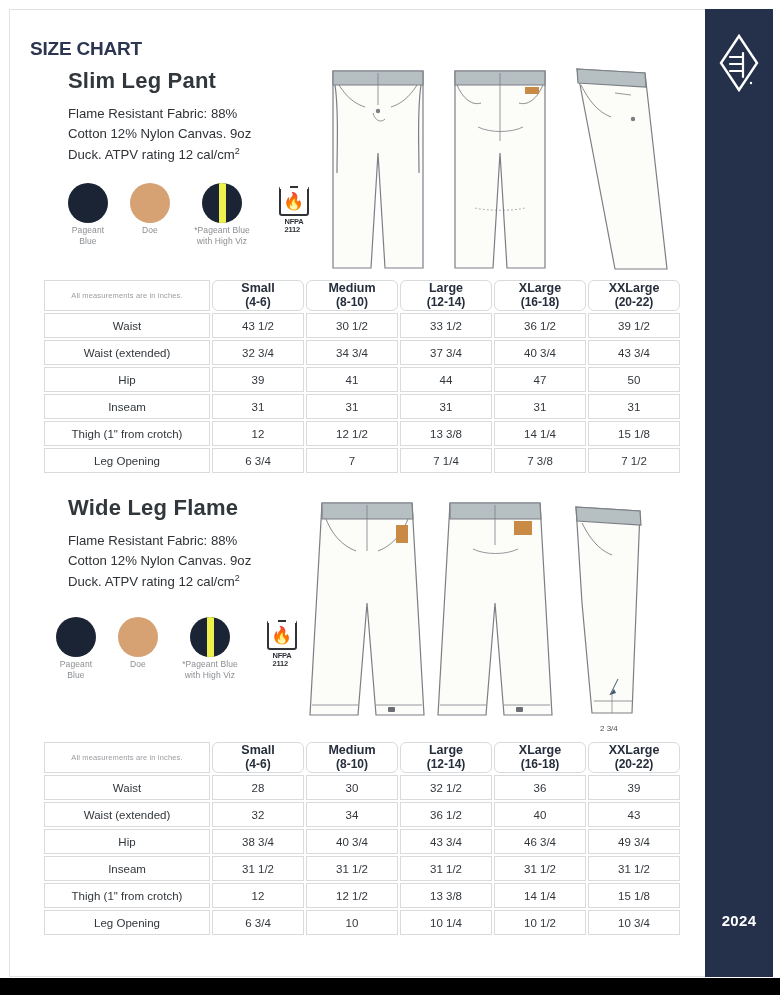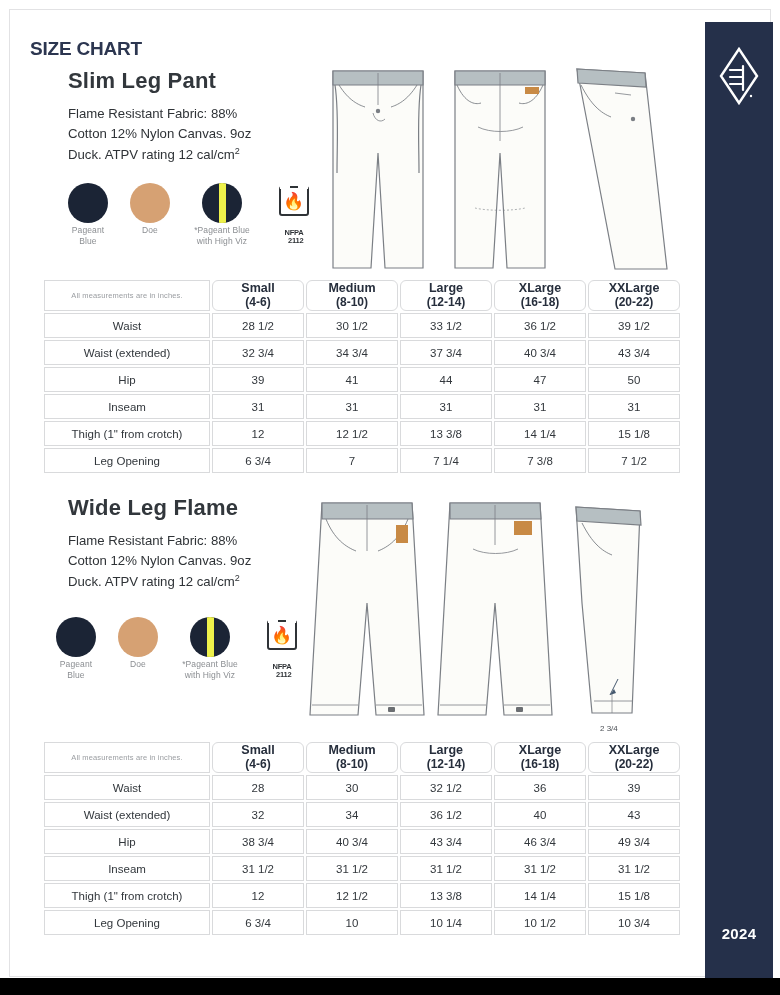--- a/index.html
+++ b/index.html
@@ -16,21 +16,21 @@
   
   .sheet-frame{
     position:absolute;left:9px;top:9px;width:762px;height:968px;
     border:1px solid #e2e2e4;box-sizing:border-box;background:#ffffff;
   }
   .bottom-bar{
     position:absolute;left:0;top:978px;width:780px;height:17px;background:#000000;
   }
   
   .sidebar{
-    position:absolute;left:705px;top:22px;width:68px;height:968px;
+    position:absolute;left:705px;top:9px;width:68px;height:968px;
     background:#25304a;
   }
   .logo-wrap{
     position:absolute;left:0;top:14px;width:68px;height:80px;
     display:flex;align-items:center;justify-content:center;
   }
   .year{
     position:absolute;left:0;bottom:48px;width:68px;
     text-align:center;color:#ffffff;font-size:15px;font-weight:bold;
     letter-spacing:0.3px;
@@ -74,22 +74,22 @@
   .badge-nfpa:before,.badge-nfpa:after{
     content:"";position:absolute;background:#ffffff;width:10px;height:4px;top:-3px;
   }
   .badge-nfpa:before{left:-1px;}
   .badge-nfpa:after{right:-1px;}
   .nfpa-flame{
     position:absolute;left:50%;top:50%;transform:translate(-50%,-50%);
     font-size:17px;line-height:1;color:#2f3337;
   }
   .nfpa-text{
-    font-size:7.5px;font-weight:bold;color:#2f3337;text-align:right;
-    line-height:1.05;margin-top:13px;letter-spacing:-0.2px;
+    font-size:7.5px;font-weight:bold;color:#2f3337;text-align:left;
+    line-height:1.05;margin-top:2px;letter-spacing:-0.2px;
   }
   .badge-cat{position:relative;width:38px;height:36px;margin-top:2px;}
   .cat-tri{
     width:0;height:0;border-left:19px solid transparent;border-right:19px solid transparent;
     border-bottom:28px solid #6cb33f;
   }
   .cat-num{
     position:absolute;left:0;top:4px;width:38px;text-align:center;
     color:#ffffff;font-size:11px;font-weight:bold;
   }
@@ -226,21 +226,21 @@
               <span>XLarge</span><br>
               <span class="sub">(16-18)</span>
             </td>
             <td class="sizecol hdr">
               <span>XXLarge</span><br>
               <span class="sub">(20-22)</span>
             </td>
           </tr>
           <tr>
             <td class="rowhead">Waist</td>
-            <td class="sizecol">28 1/2</td>
+            <td class="sizecol">43 1/2</td>
             <td class="sizecol">30 1/2</td>
             <td class="sizecol">33 1/2</td>
             <td class="sizecol">36 1/2</td>
             <td class="sizecol">39 1/2</td>
           </tr>
           <tr>
             <td class="rowhead">Waist (extended)</td>
             <td class="sizecol">32 3/4</td>
             <td class="sizecol">34 3/4</td>
             <td class="sizecol">37 3/4</td>

